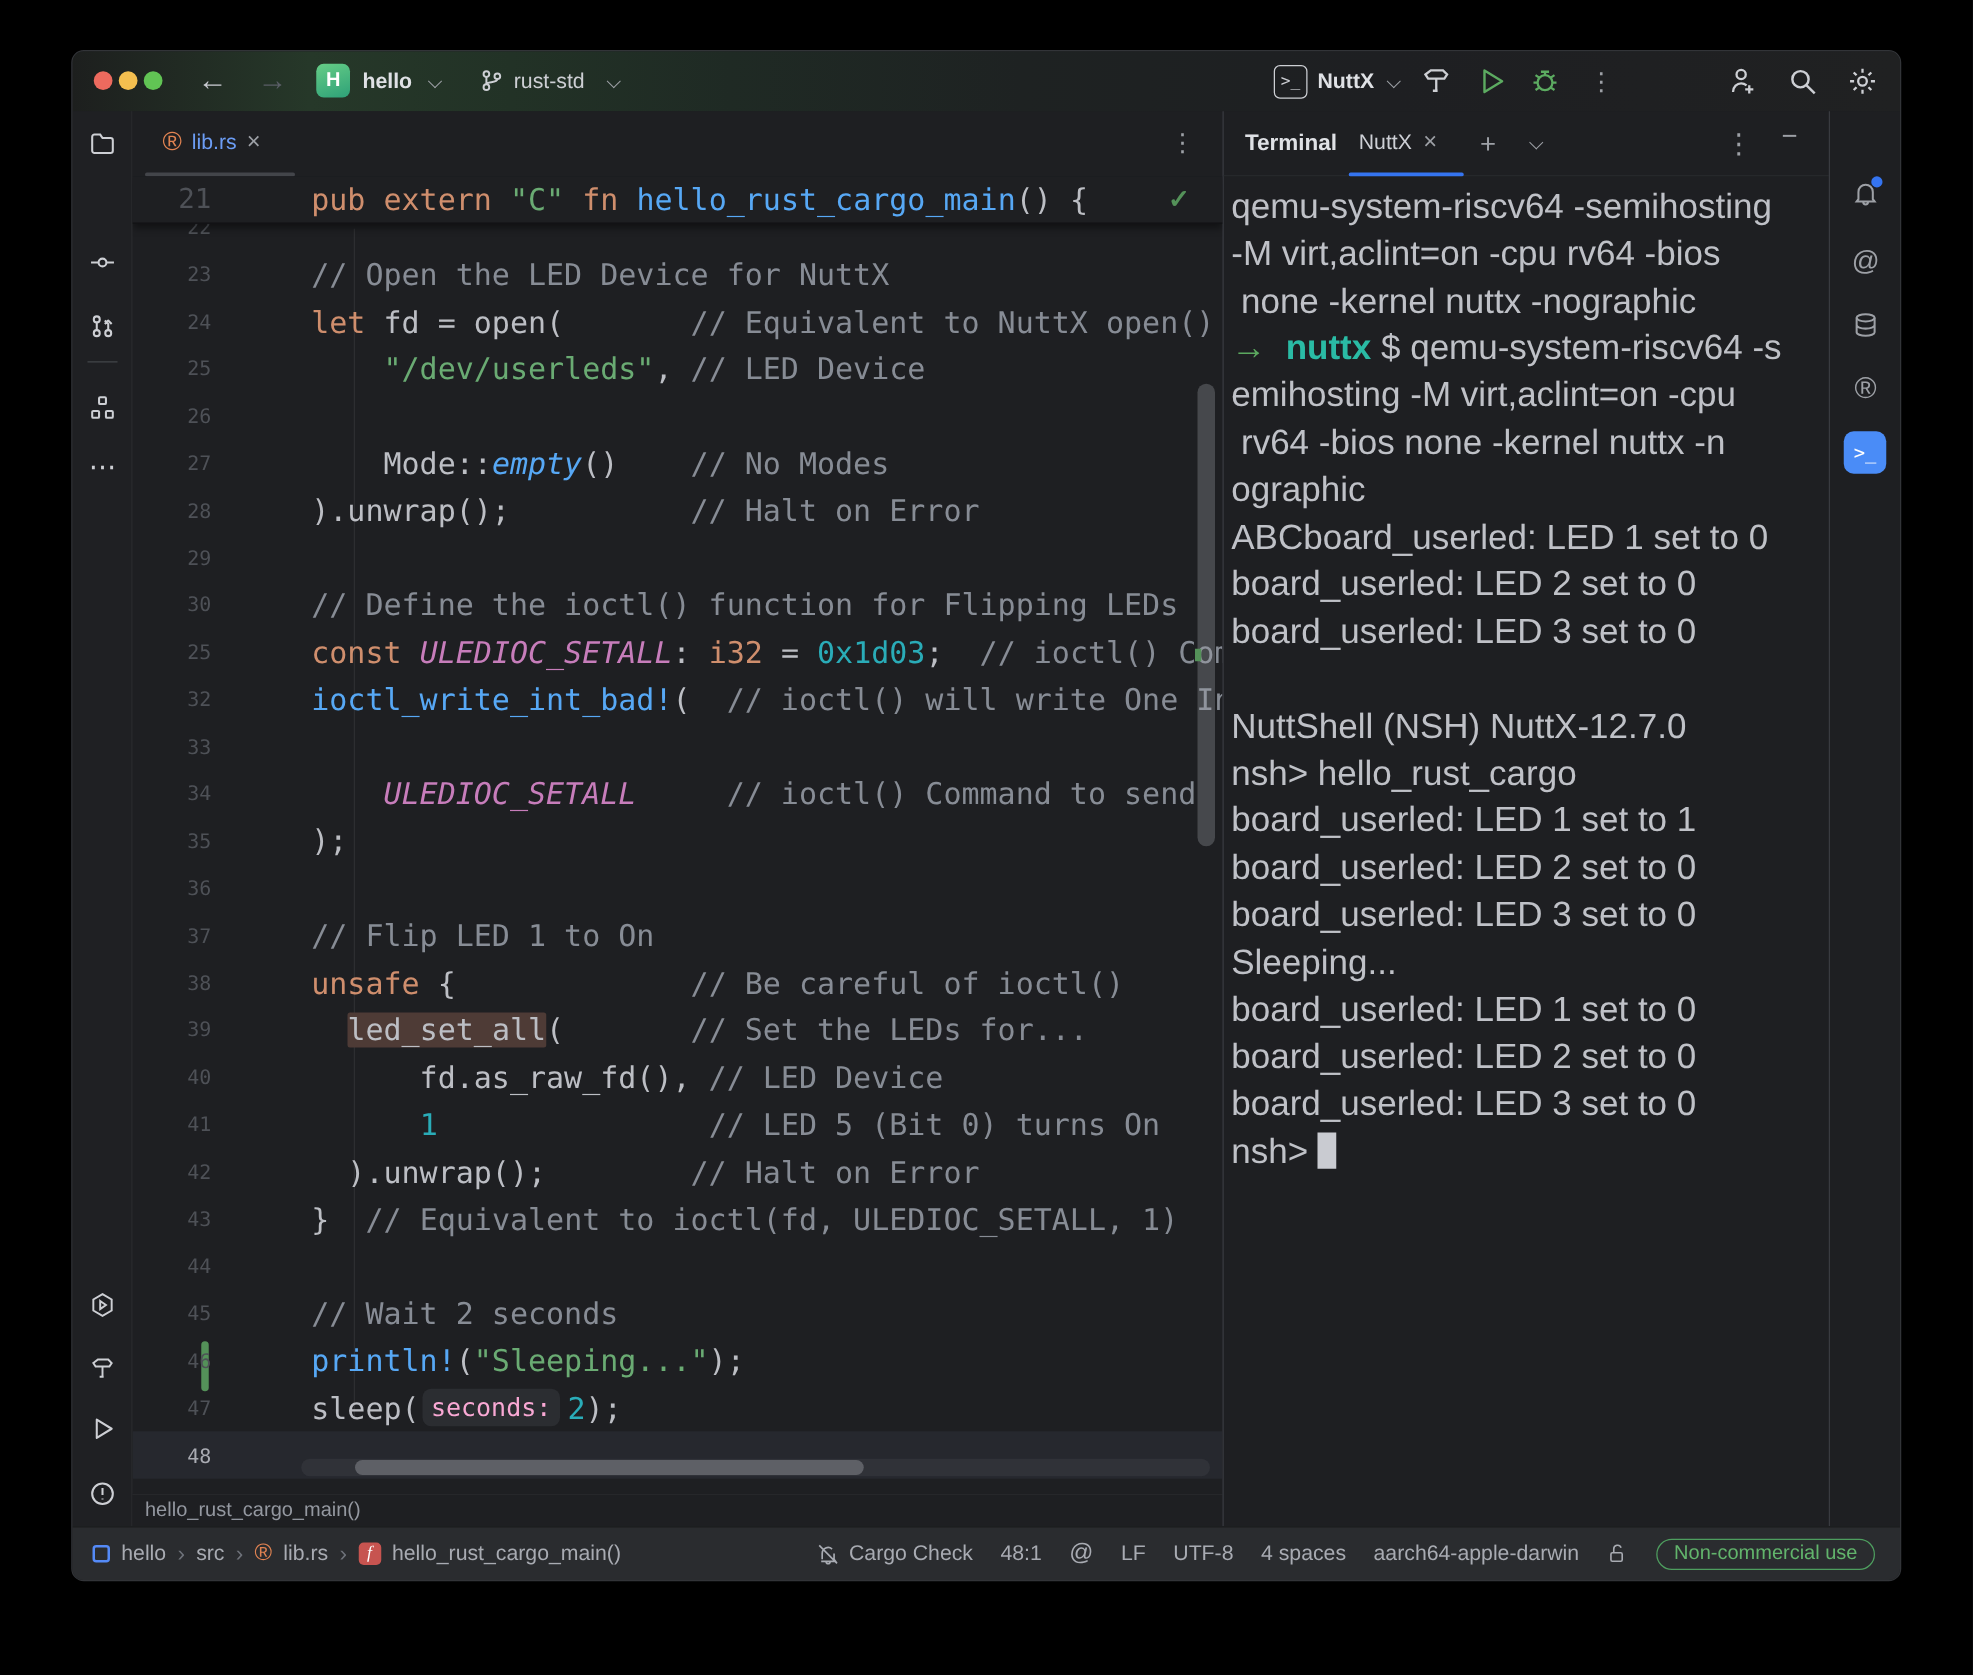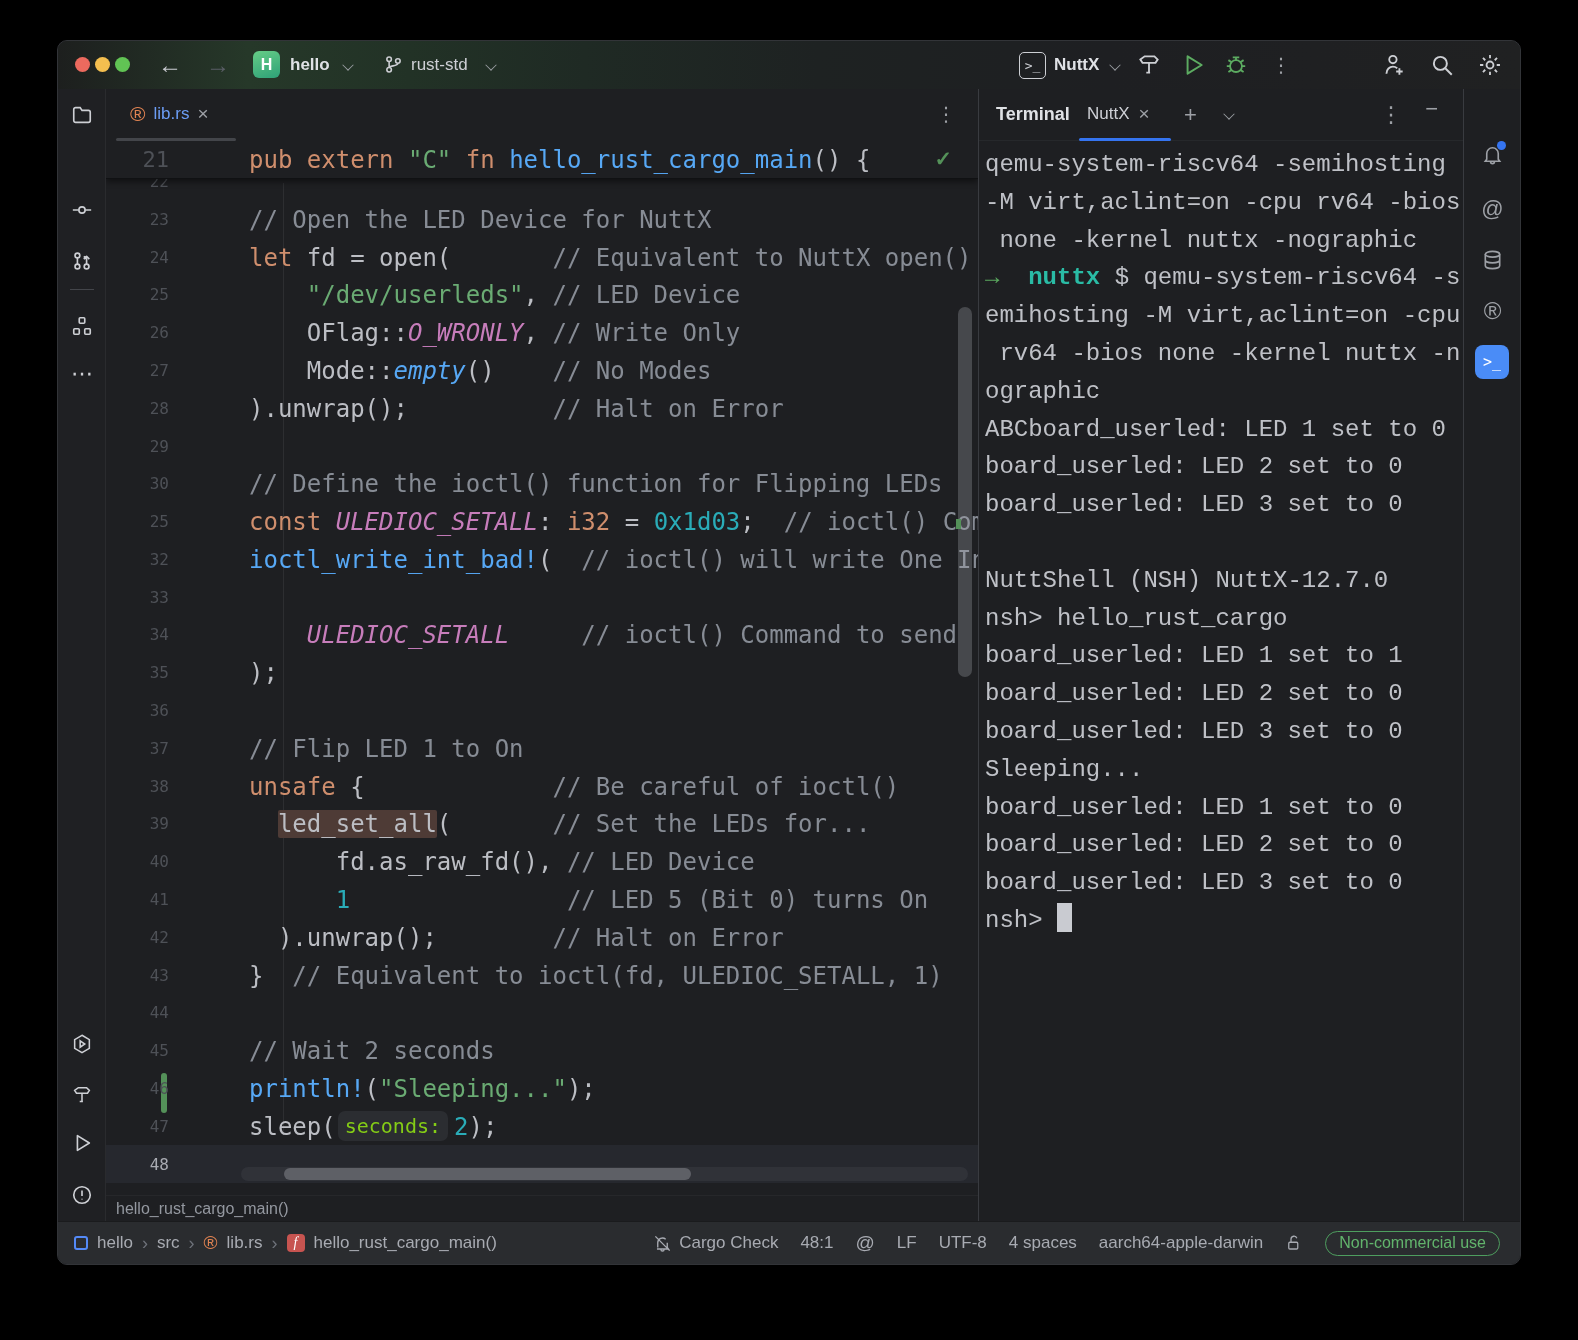--- a/index.html
+++ b/index.html
@@ -61,21 +61,21 @@
     border-bottom:1px solid #101113; box-shadow:0 3px 6px rgba(0,0,0,.45); z-index:5; }
   #sticky .ln { position:absolute; left:0; width:63px; text-align:right; font-family:"DejaVu Sans Mono",monospace;
     font-size:22px; color:#4E5157; line-height:38px; }
   #sticky pre { position:absolute; left:143px; font-family:"DejaVu Sans Mono",monospace;
     font-size:24px; line-height:38px; color:#BCBEC4; }
   #sticky .okmark { position:absolute; right:26px; top:6px; color:#549159; font-size:21px; font-weight:bold; }
   .tok-k{color:#CF8E6D} .tok-s{color:#6AAB73} .tok-c{color:#878C95}
   .tok-f{color:#57A8F5} .tok-fi{color:#57A8F5;font-style:italic}
   .tok-ci{color:#C77DBB;font-style:italic} .tok-n{color:#2AACB8} .tok-p{color:#BCBEC4}
   .tok-hl{background:#4E3B36;border-radius:2px}
-  .tok-inlay{display:inline-block; background:#2B2D31; color:#84cc16; font-size:20px;
+  .tok-inlay{display:inline-block; background:#2B2D31; color:#f9a8d4; font-size:20px;
     border-radius:7px; padding:0 7px; margin:0 6px 0 2px; line-height:30px; vertical-align:2px; }
   #change-bar { position:absolute; left:55px; top:932px; width:6px; height:40px;
     background:#549159; border-radius:3px; }
   #vscroll { position:absolute; right:6px; top:166px; width:14px; height:370px;
     background:rgba(164,168,176,.30); border-radius:7px; }
   #vmark { position:absolute; right:17px; top:378px; width:5px; height:10px; background:#549159; }
   #hscroll-track { position:absolute; left:135px; bottom:14px; right:10px; height:14px;
     background:rgba(120,123,130,.12); border-radius:7px; }
   #hscroll { position:absolute; left:178px; bottom:15px; width:407px; height:12px;
     background:rgba(150,153,160,.45); border-radius:6px; }
@@ -90,21 +90,21 @@
     border-left:1px solid #393B40; background:#1E1F22; }
   #term-head { position:absolute; left:0; top:0; width:100%; height:52px; border-bottom:1px solid #26282B; }
   #term-title { position:absolute; left:17px; top:15px; font-size:18px; font-weight:bold; color:#DFE1E5; }
   #term-tab { position:absolute; left:108px; top:0; height:49px; display:flex; align-items:center; gap:9px; }
   #term-tab .name { color:#CED0D6; font-size:17px; }
   #term-underline { position:absolute; left:100px; top:49px; width:92px; height:3px;
     background:#3574F0; border-radius:2px; }
   .th-ico { position:absolute; top:15px; color:#9DA0A6; font-size:22px; line-height:22px; }
   #term-body { position:absolute; left:6px; top:52px; right:2px; bottom:0; overflow:hidden;
     padding-top:5px; }
-  .t-row { font-family:Liberation Mono, monospace; font-size:24px; line-height:37.8px;
+  .t-row { font-family:Liberation Sans, sans-serif; font-size:28px; line-height:37.8px;
     white-space:pre; color:#BFC1C7; }
   .t-arrow{color:#5BA85F} .t-teal{color:#2ABBA5;font-weight:bold}
   .t-cursor{display:inline-block;width:15px;height:29px;background:#C9CBD1;vertical-align:-5px;}
 
   
   #right-strip { position:absolute; right:0; top:48px; width:57px; bottom:43px;
     background:#1E1F22; border-left:1px solid #393B40; }
   .rs-ico { position:absolute; left:17px; width:23px; height:23px; color:#9DA0A6; }
   .rs-ico svg { width:100%; height:100%; }
   #rs-term { position:absolute; left:11px; width:34px; height:34px; background:#4A8CF7;
@@ -282,21 +282,20 @@
         <div class="code-row" style="top: 75.58px;">
           <span class="ln">24</span>
           <pre><span class="tok-k">let </span><span class="tok-p">fd = open(</span><span class="tok-p">       </span><span class="tok-c">// Equivalent to NuttX open()</span></pre>
         </div>
         <div class="code-row" style="top: 113.37px;">
           <span class="ln">25</span>
           <pre><span class="tok-p">    </span><span class="tok-s">"/dev/userleds"</span><span class="tok-p">, </span><span class="tok-c">// LED Device</span></pre>
         </div>
         <div class="code-row" style="top: 151.16px;">
           <span class="ln">26</span>
-          <pre><span class="tok-p">    OFlag::</span><span class="tok-ci">O_WRONLY</span><span class="tok-p">, </span><span class="tok-c">// Write Only</span></pre>
         </div>
         <div class="code-row" style="top: 188.95px;">
           <span class="ln">27</span>
           <pre><span class="tok-p">    Mode::</span><span class="tok-fi">empty</span><span class="tok-p">()    </span><span class="tok-c">// No Modes</span></pre>
         </div>
         <div class="code-row" style="top: 226.74px;">
           <span class="ln">28</span>
           <pre><span class="tok-p">).unwrap();          </span><span class="tok-c">// Halt on Error</span></pre>
         </div>
         <div class="code-row" style="top: 264.53px;">

